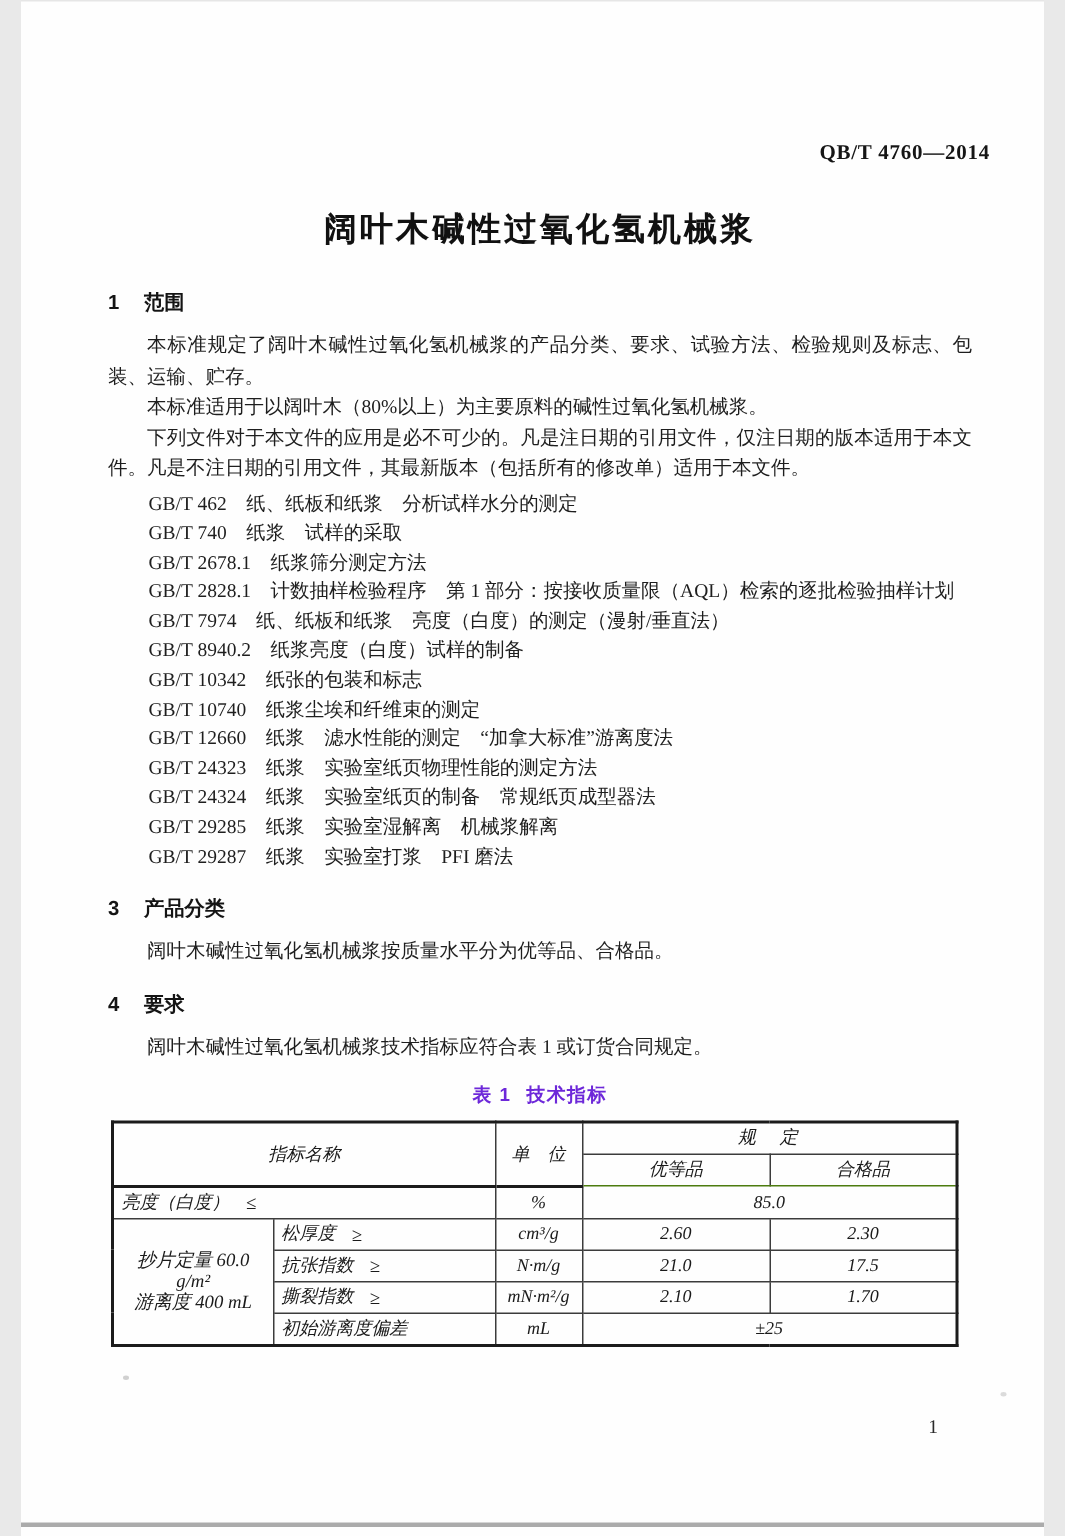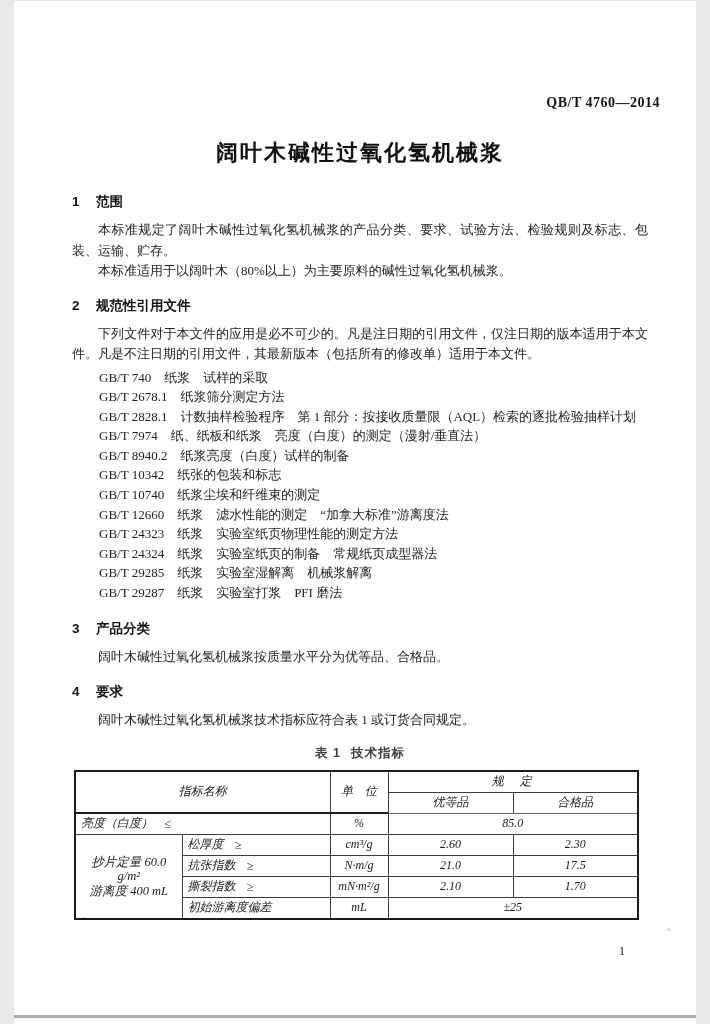--- a/index.html
+++ b/index.html
@@ -40,21 +40,21 @@
     text-align:justify;text-indent:2em;color:#1e1e1e;
   }
   .para + .para{margin-top:0;}
   .refs{margin:3px 0 0 27px;}
   .ref-line{font-size:13px;line-height:19.6px;white-space:nowrap;color:#1e1e1e;}
   .ref-code{margin-right:13px;}
 
   .table-caption{
     margin:14px 0 0 0;text-align:center;font-weight:bold;
     font-family:"Liberation Sans","DejaVu Sans",sans-serif;
-    font-size:12.5px;letter-spacing:1px;color:#404040;
+    font-size:12.5px;letter-spacing:1px;color:#6d28d9;
   }
   .caption-no{margin-right:10px;}
 
   table.spec{
     margin:8px 0 0 2px;border-collapse:collapse;table-layout:fixed;
     width:563px;font-size:12px;color:#1a1a1a;font-style:italic;
   }
   table.spec td{
     border:1px solid #3c3c3c;height:20px;padding:0 5px;
     text-align:center;vertical-align:middle;line-height:1.15;
@@ -88,26 +88,24 @@
     <div class="doc-number">QB/T 4760—2014</div>
 
     <div class="title">阔叶木碱性过氧化氢机械浆</div>
 
     <div class="sec-heading sh1">
       <span class="sec-num">1</span><span>范围</span>
     </div>
     <p class="para">本标准规定了阔叶木碱性过氧化氢机械浆的产品分类、要求、试验方法、检验规则及标志、包装、运输、贮存。</p>
     <p class="para">本标准适用于以阔叶木（80%以上）为主要原料的碱性过氧化氢机械浆。</p>
 
-    <div class="sec-heading sh2">
-      <span class="sec-num">2</span><span>规范性引用文件</span>
-    </div>
     <p class="para">下列文件对于本文件的应用是必不可少的。凡是注日期的引用文件，仅注日期的版本适用于本文件。凡是不注日期的引用文件，其最新版本（包括所有的修改单）适用于本文件。</p>
 
     <div class="refs">
+      <div class="ref-line"><span class="ref-code">GB/T 462</span><span>纸、纸板和纸浆　分析试样水分的测定</span></div>
       <div class="ref-line"><span class="ref-code">GB/T 740</span><span>纸浆　试样的采取</span></div>
       <div class="ref-line"><span class="ref-code">GB/T 2678.1</span><span>纸浆筛分测定方法</span></div>
       <div class="ref-line"><span class="ref-code">GB/T 2828.1</span><span>计数抽样检验程序　第 1 部分：按接收质量限（AQL）检索的逐批检验抽样计划</span></div>
       <div class="ref-line"><span class="ref-code">GB/T 7974</span><span>纸、纸板和纸浆　亮度（白度）的测定（漫射/垂直法）</span></div>
       <div class="ref-line"><span class="ref-code">GB/T 8940.2</span><span>纸浆亮度（白度）试样的制备</span></div>
       <div class="ref-line"><span class="ref-code">GB/T 10342</span><span>纸张的包装和标志</span></div>
       <div class="ref-line"><span class="ref-code">GB/T 10740</span><span>纸浆尘埃和纤维束的测定</span></div>
       <div class="ref-line"><span class="ref-code">GB/T 12660</span><span>纸浆　滤水性能的测定　“加拿大标准”游离度法</span></div>
       <div class="ref-line"><span class="ref-code">GB/T 24323</span><span>纸浆　实验室纸页物理性能的测定方法</span></div>
       <div class="ref-line"><span class="ref-code">GB/T 24324</span><span>纸浆　实验室纸页的制备　常规纸页成型器法</span></div>

